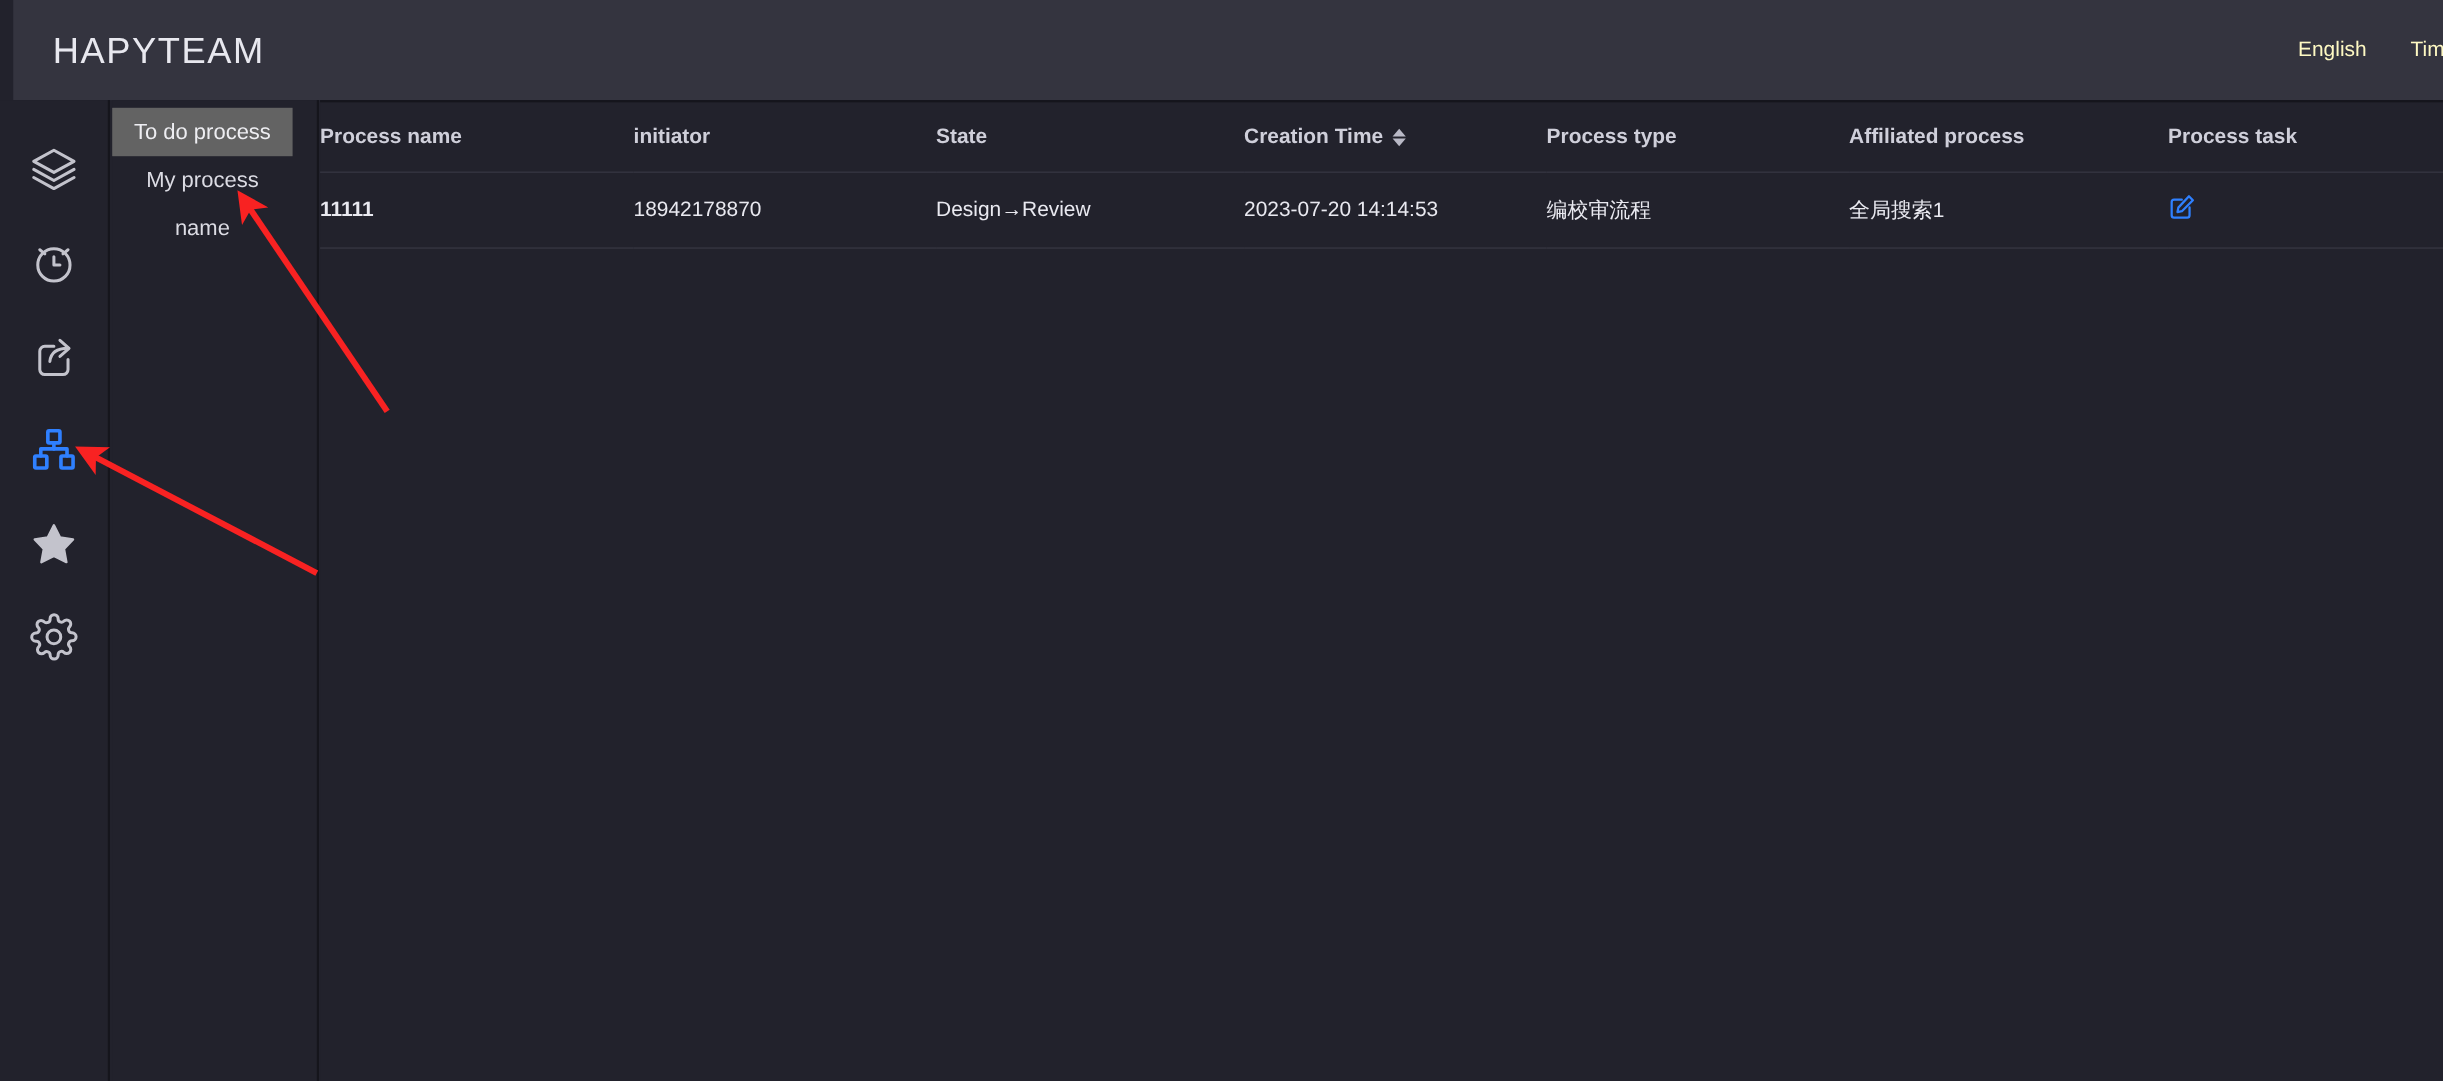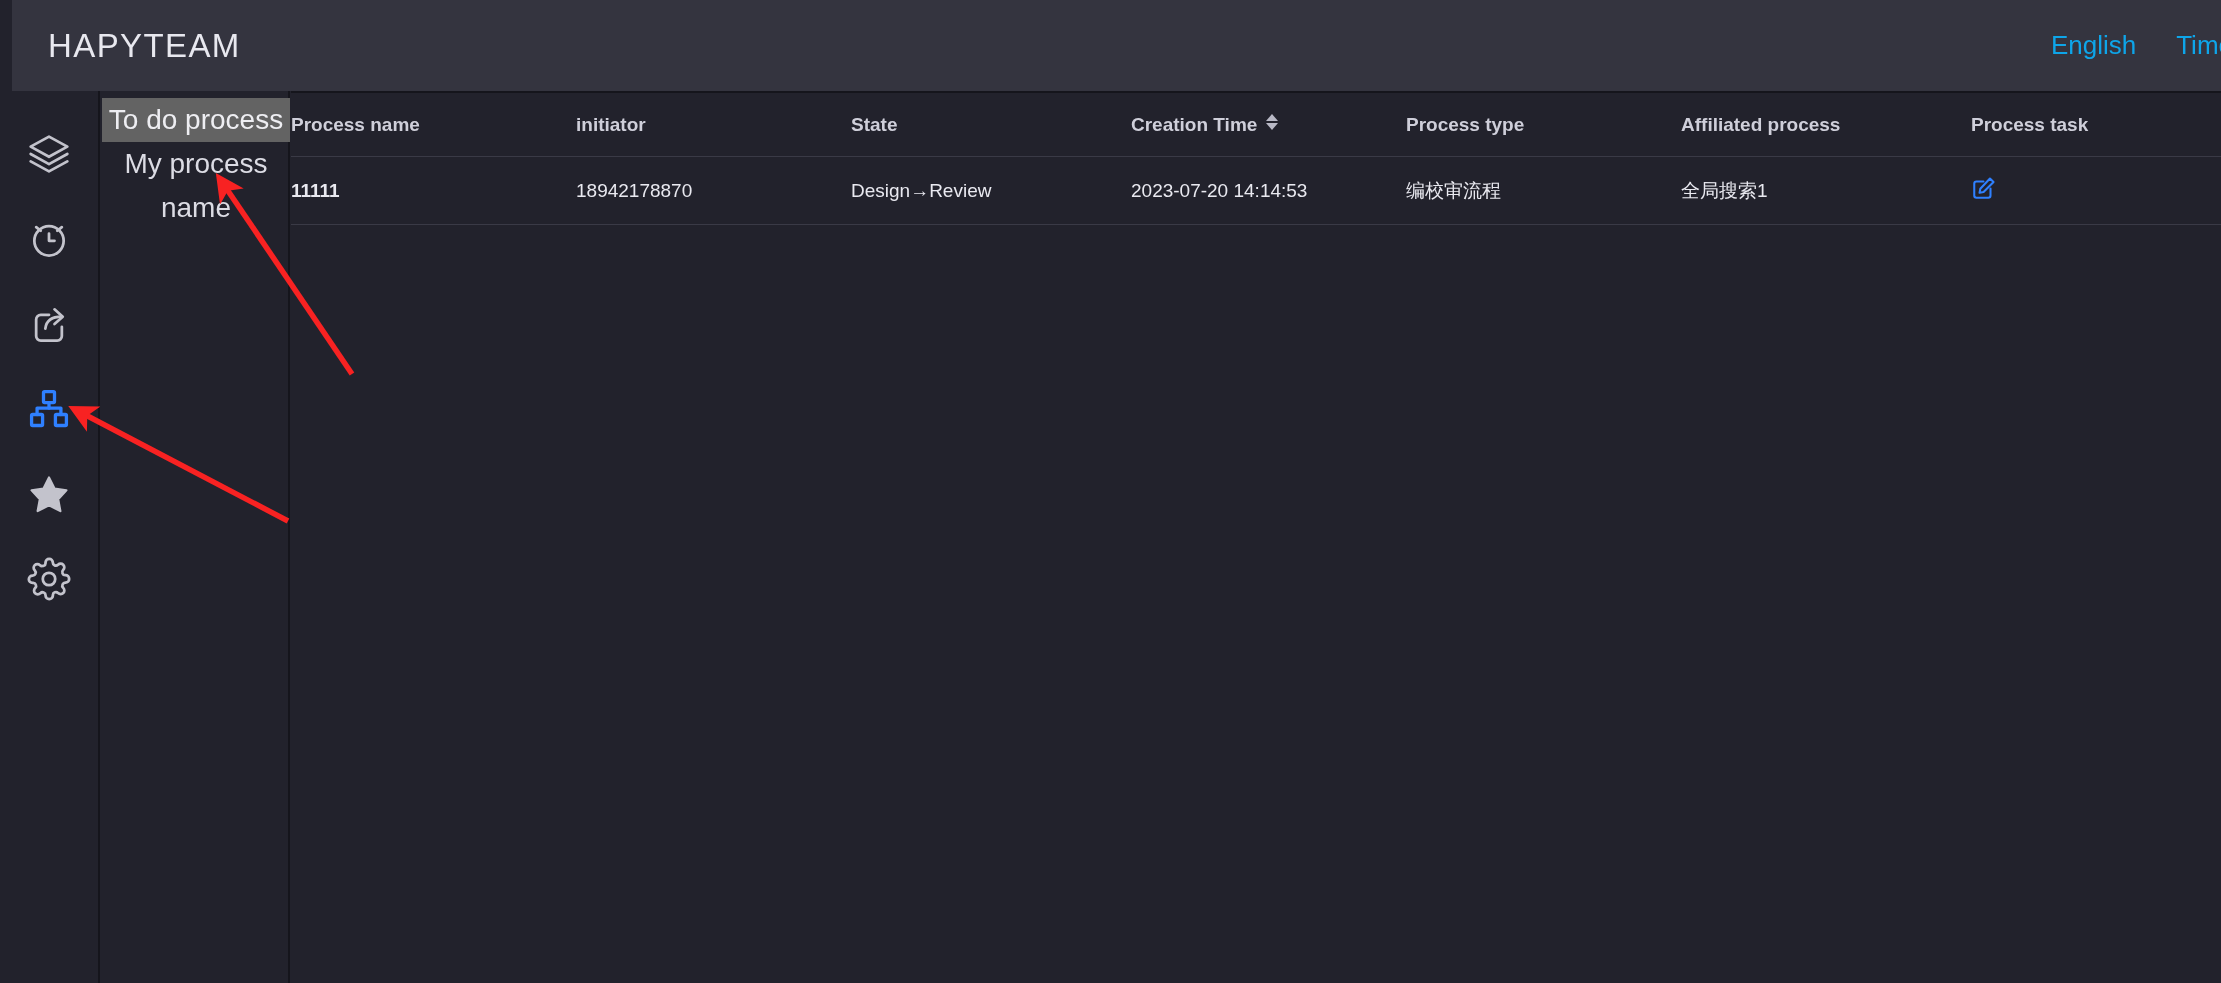--- a/index.html
+++ b/index.html
@@ -41,22 +41,22 @@
   }
   .topbar-right {
     display: flex;
     align-items: center;
     gap: 40px;
     margin-right: -8px;
     padding-right: 8px;
     white-space: nowrap;
   }
   .topbar-link {
-    font-size: 26px;
-    color: #0ea5e9;
+    font-size: 19px;
+    color: #fef9c3;
     cursor: pointer;
     white-space: nowrap;
   }
 
   
   .rail {
     position: absolute;
     left: 0; top: 91px;
     width: 100px; height: 892px;
     background: #22222c;
@@ -78,25 +78,25 @@
   
   .subnav {
     position: absolute;
     left: 102px; top: 91px;
     width: 188px; height: 892px;
     background: #22222c;
     border-right: 2px solid #15151c;
     padding-top: 7px;
   }
   .subnav-item {
-    width: 188px;
+    width: 164px;
     height: 44px;
     line-height: 44px;
     text-align: center;
-    font-size: 28px;
+    font-size: 20px;
     color: #dcdce4;
     cursor: pointer;
     white-space: nowrap;
   }
   .subnav-item.active {
     background: #636363;
     color: #eeeef2;
   }
 
   
@@ -146,21 +146,21 @@
     border-bottom: 1px solid #3a3a46;
   }
   th.c1, td.c1 { width: 285px; padding-left: 13px; font-weight: bold; }
   th.c2, td.c2 { width: 275px; }
   th.c3, td.c3 { width: 280px; margin-left: 13px; }
   th.c4, td.c4 { width: 275px; }
   th.c5, td.c5 { width: 275px; }
   th.c6, td.c6 { width: 290px; }
   th.c7, td.c7 { width: 250px; }
 
-  .th-inner { display: inline-flex; gap: 9px; }
+  .th-inner { display: inline-flex; align-items: center; gap: 9px; }
   .sort-ind {
     display: inline-flex;
     flex-direction: column;
     gap: 2px;
     line-height: 0;
   }
   .caret-up, .caret-dn {
     width: 0; height: 0;
     border-left: 6px solid transparent;
     border-right: 6px solid transparent;

